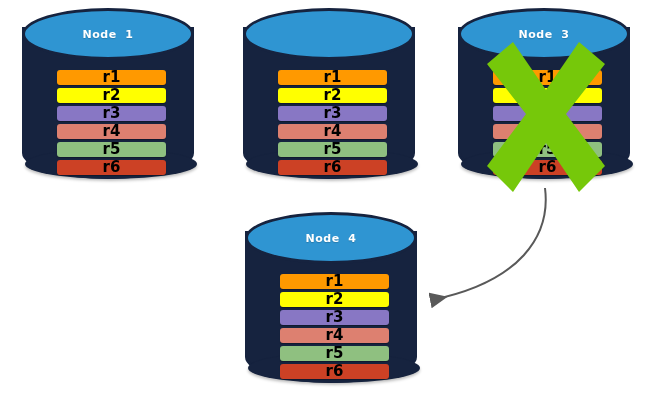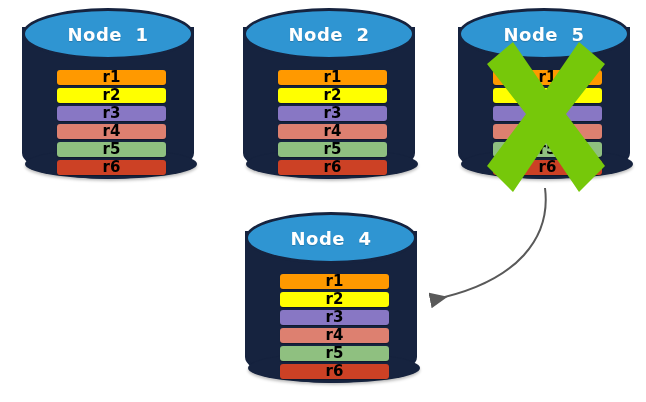--- a/index.html
+++ b/index.html
@@ -70,21 +70,21 @@
   .cyl-top-label {
     position: absolute;
     left: 0;
     top: 0;
     width: 172px;
     height: 52px;
     display: flex;
     align-items: center;
     justify-content: center;
     color: #ffffff;
-    font-size: 18px;
+    font-size: 11px;
     font-weight: bold;
     letter-spacing: 0.5px;
     z-index: 4;
     white-space: pre;
     text-shadow: 0 1px 1px rgba(0,0,0,0.18);
   }
 
   
   .rows {
     position: absolute;
@@ -147,37 +147,36 @@
       <div class="row-bar" style="background:#8fc080;">r5</div>
       <div class="row-bar" style="background:#cc4125;">r6</div>
     </div>
   </div>
 
   <div class="node" style="left:243px; top:8px;">
     <div class="cyl-body">
       <div class="cyl-bottom-shade"></div>
     </div>
     <div class="cyl-top"></div>
-    <div class="cyl-top-label">Node  2</div>
     <div class="rows">
       <div class="row-bar" style="background:#ff9900;">r1</div>
       <div class="row-bar" style="background:#ffff00;">r2</div>
       <div class="row-bar" style="background:#8877c4;">r3</div>
       <div class="row-bar" style="background:#dd8070;">r4</div>
       <div class="row-bar" style="background:#8fc080;">r5</div>
       <div class="row-bar" style="background:#cc4125;">r6</div>
     </div>
   </div>
 
   <div class="node" style="left:458px; top:8px;">
     <div class="cyl-body">
       <div class="cyl-bottom-shade"></div>
     </div>
     <div class="cyl-top"></div>
-    <div class="cyl-top-label">Node  5</div>
+    <div class="cyl-top-label">Node  3</div>
     <div class="rows">
       <div class="row-bar" style="background:#ff9900;">r1</div>
       <div class="row-bar" style="background:#ffff00;">r2</div>
       <div class="row-bar" style="background:#8877c4;">r3</div>
       <div class="row-bar" style="background:#dd8070;">r4</div>
       <div class="row-bar" style="background:#8fc080;">r5</div>
       <div class="row-bar" style="background:#cc4125;">r6</div>
     </div>
   </div>
 

